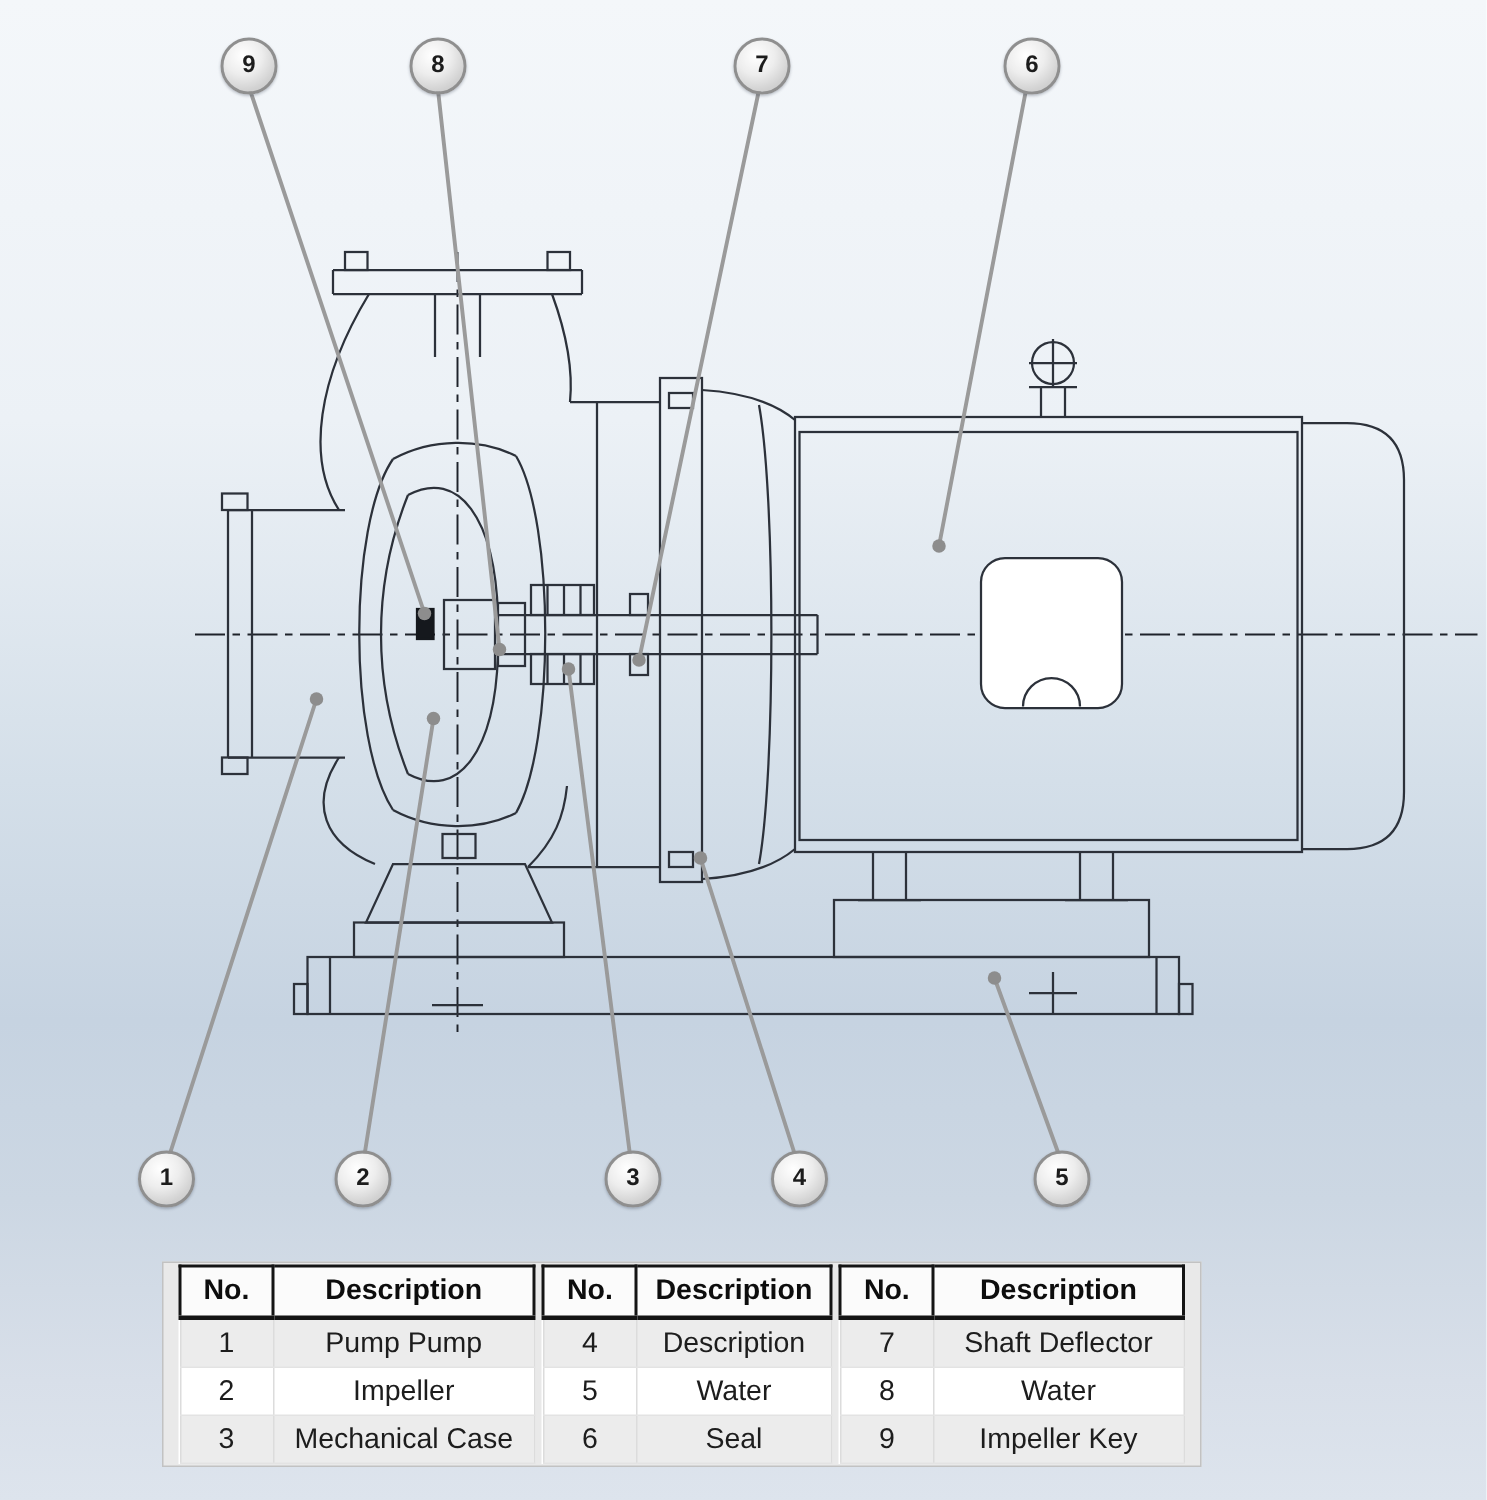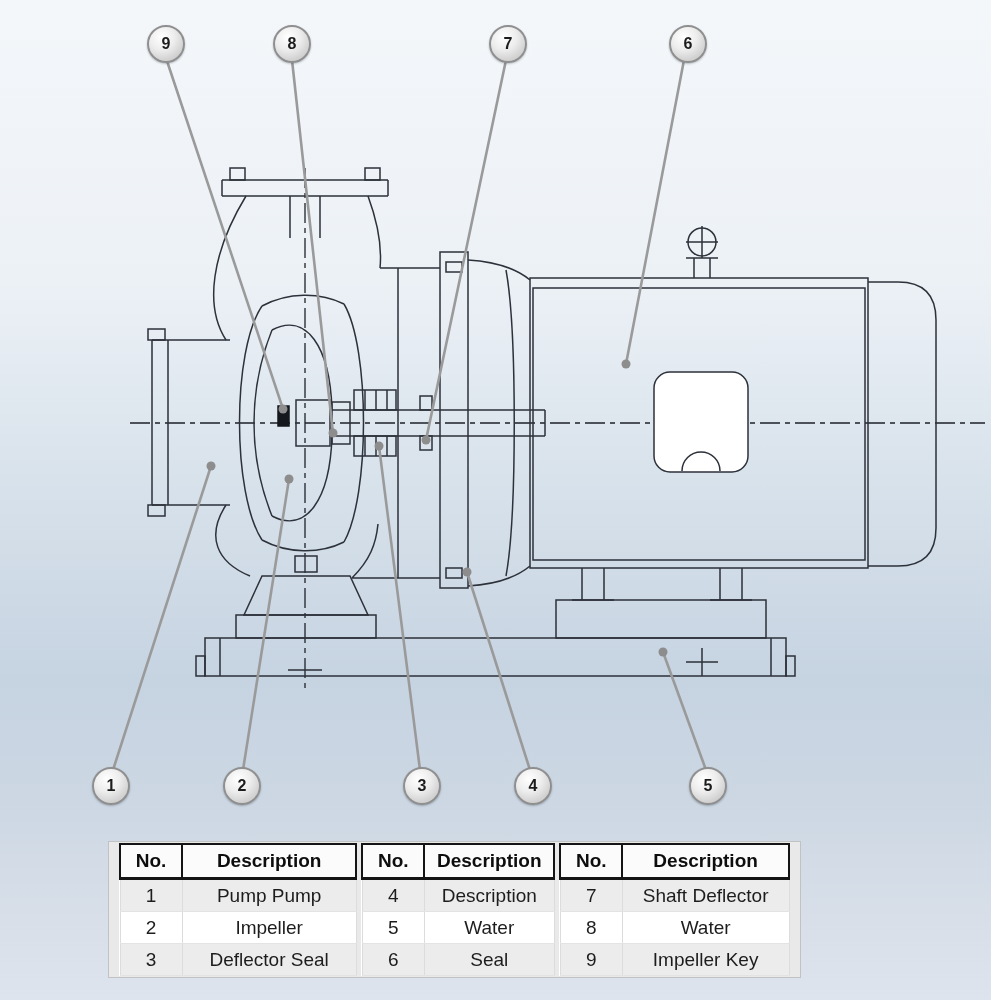--- a/index.html
+++ b/index.html
@@ -201,21 +201,21 @@
         <tr>
           <td>1</td>
           <td>Pump Pump</td>
         </tr>
         <tr>
           <td>2</td>
           <td>Impeller</td>
         </tr>
         <tr>
           <td>3</td>
-          <td>Deflector Seal</td>
+          <td>Mechanical Case</td>
         </tr>
       </tbody>
     </table>
 
     <table class="parts t2">
       <thead>
         <tr>
           <th class="col-no">No.</th>
           <th>Description</th>
         </tr>

